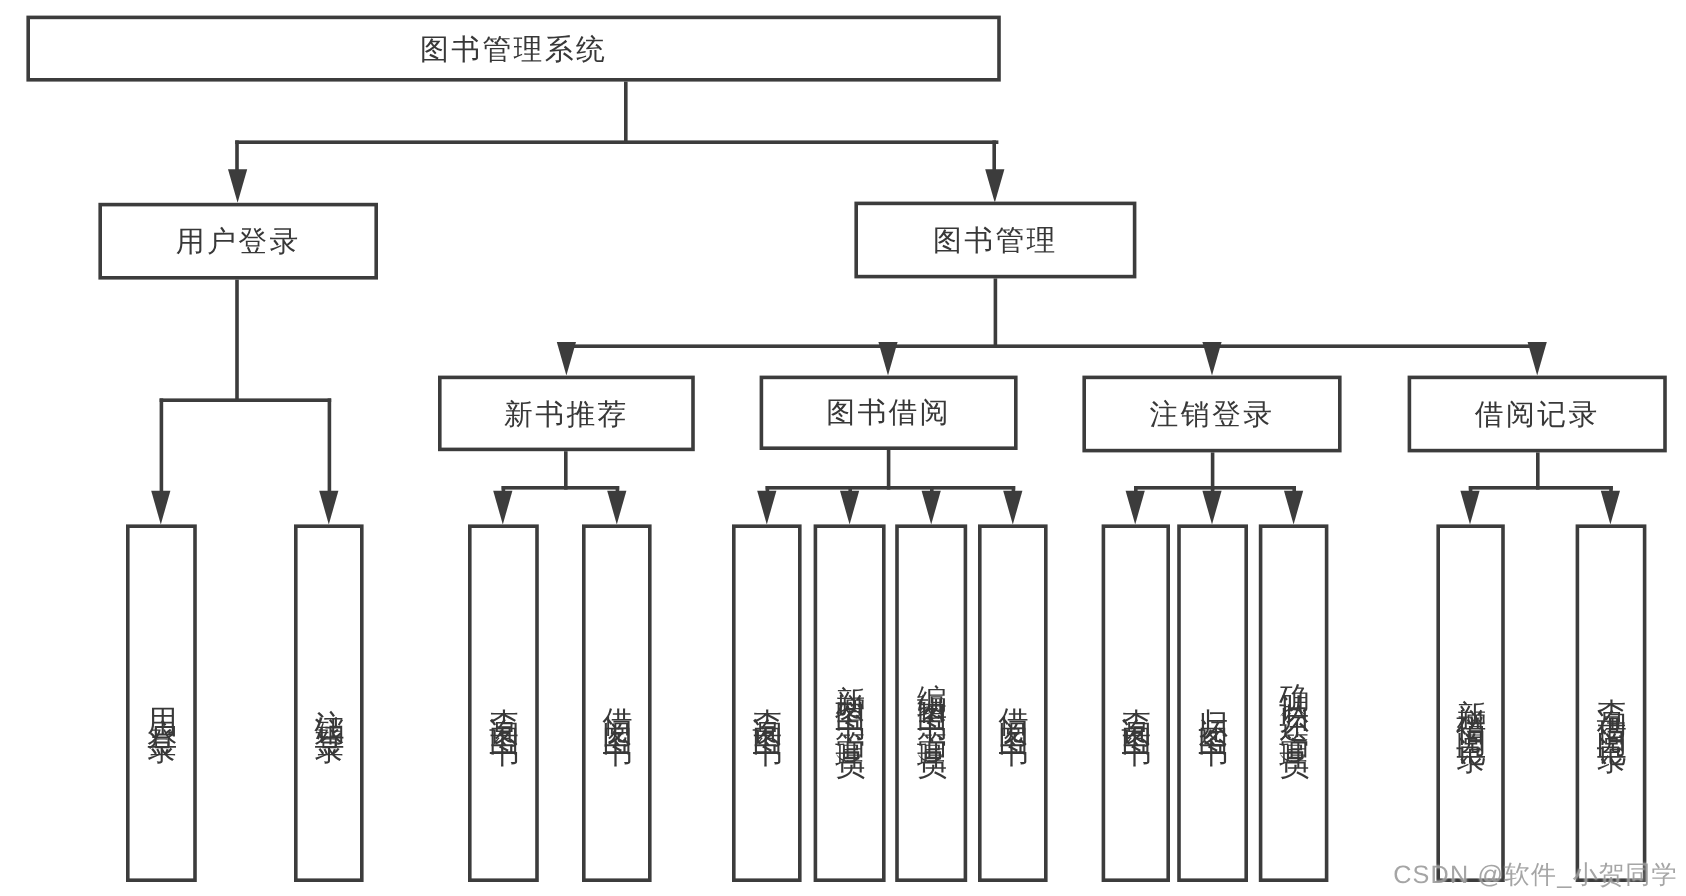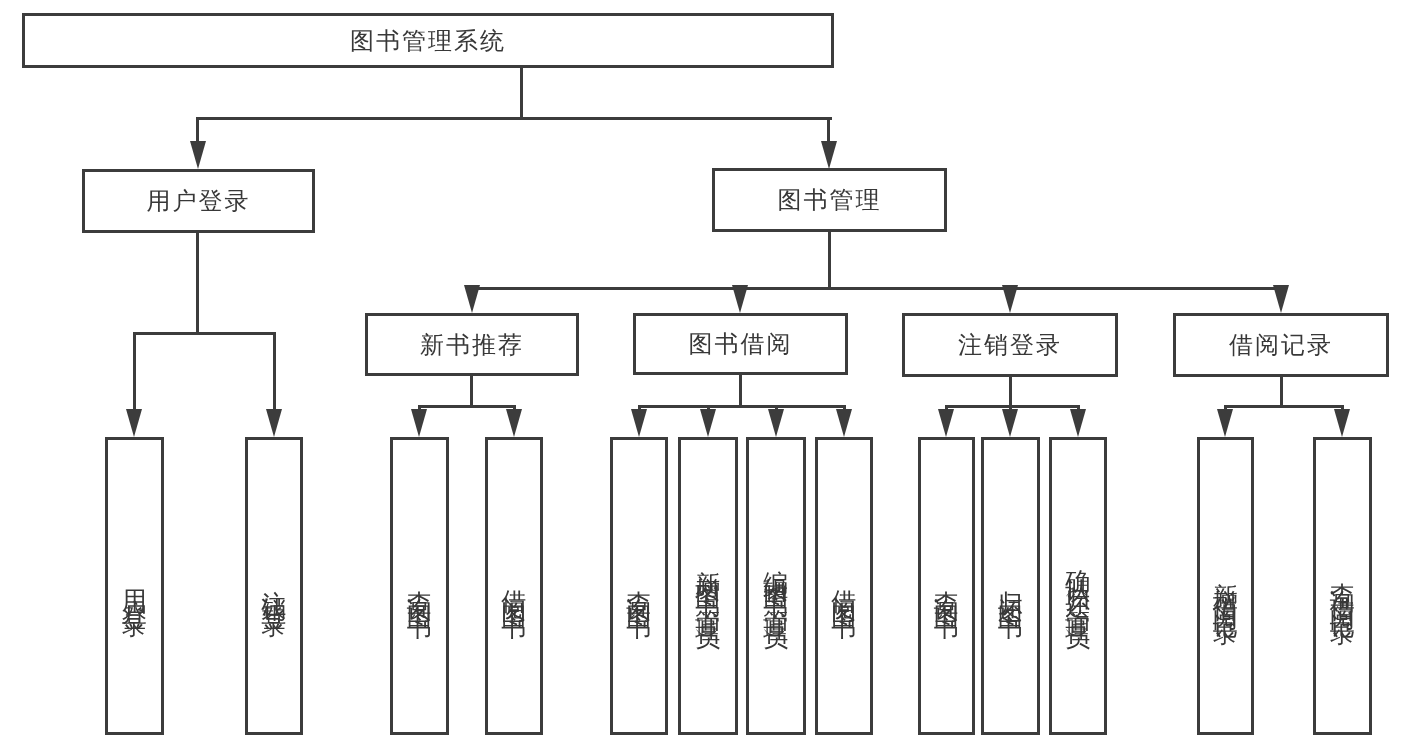--- a/index.html
+++ b/index.html
@@ -176,14 +176,15 @@
     <span>确认归还（管理员）</span>
   </div>
 
   <div class="box leaf" style="left:1197px; top:437px; width:57px; height:298px;">
     <span>新增借阅记录</span>
   </div>
   <div class="box leaf" style="left:1313px; top:437px; width:59px; height:298px;">
     <span>查询借阅记录</span>
   </div>
 
+  <div class="watermark">CSDN @软件_小贺同学</div>
 
 </div>
 
 </body></html>

